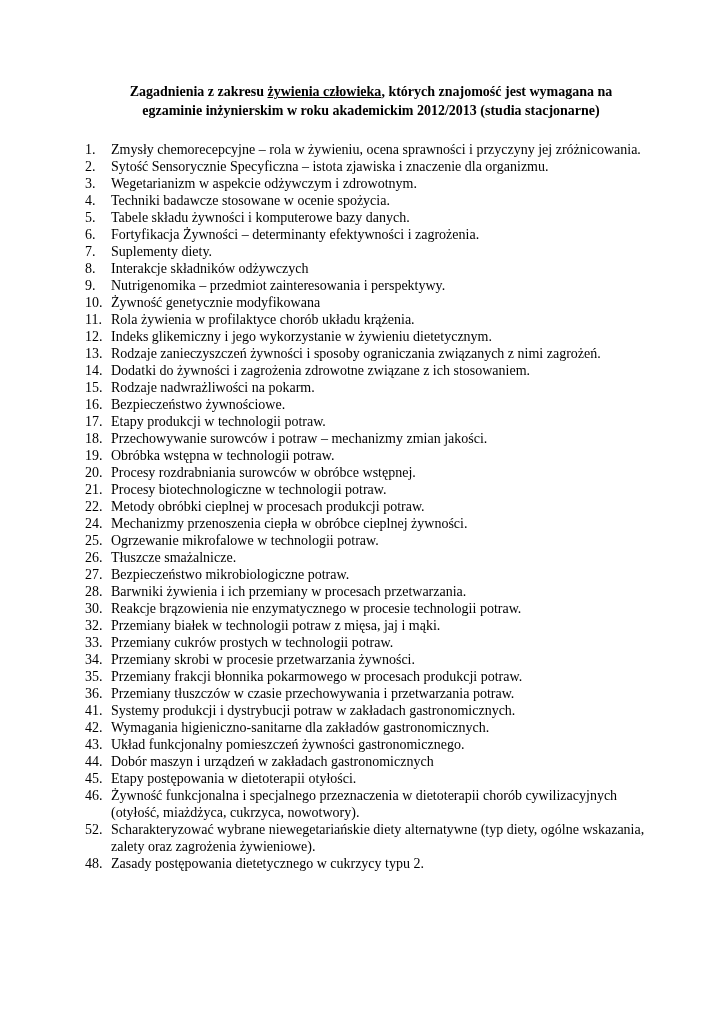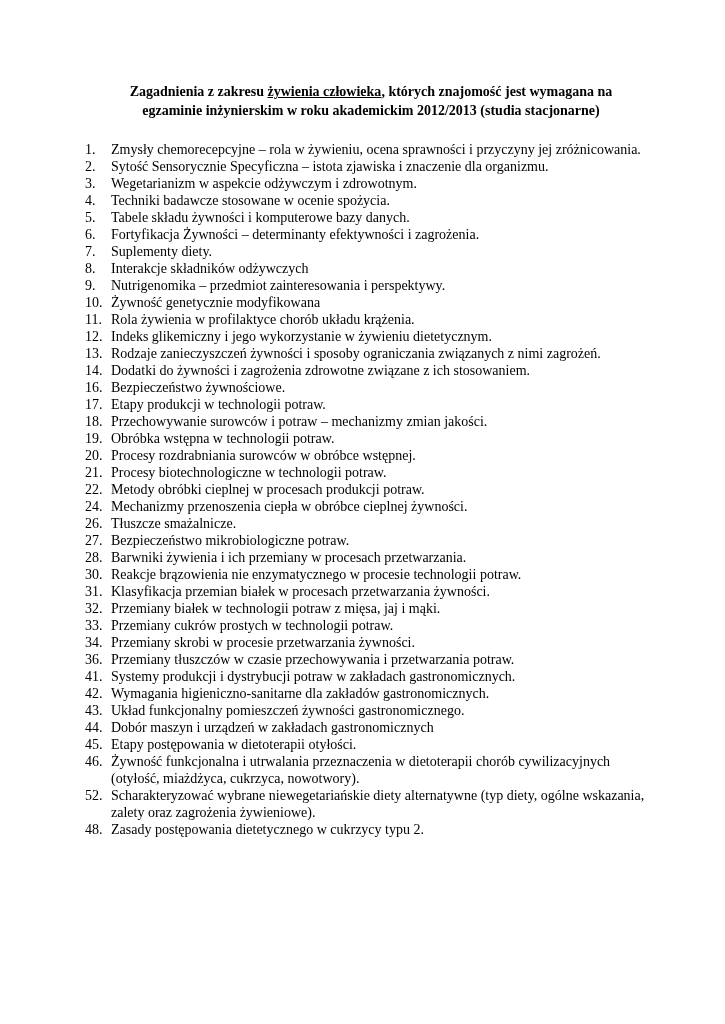--- a/index.html
+++ b/index.html
@@ -122,20 +122,24 @@
       <div class="item">
         <span class="num">13.</span>
         <span class="txt">Rodzaje zanieczyszczeń żywności i sposoby ograniczania związanych z nimi zagrożeń.</span>
       </div>
 
       <div class="item">
         <span class="num">14.</span>
         <span class="txt">Dodatki do żywności i zagrożenia zdrowotne związane z ich stosowaniem.</span>
       </div>
 
+      <div class="item">
+        <span class="num">15.</span>
+        <span class="txt">Rodzaje nadwrażliwości na pokarm.</span>
+      </div>
 
       <div class="item">
         <span class="num">16.</span>
         <span class="txt">Bezpieczeństwo żywnościowe.</span>
       </div>
 
       <div class="item">
         <span class="num">17.</span>
         <span class="txt">Etapy produkcji w technologii potraw.</span>
       </div>
@@ -164,20 +168,24 @@
         <span class="num">22.</span>
         <span class="txt">Metody obróbki cieplnej w procesach produkcji potraw.</span>
       </div>
 
 
       <div class="item">
         <span class="num">24.</span>
         <span class="txt">Mechanizmy przenoszenia ciepła w obróbce cieplnej żywności.</span>
       </div>
 
+      <div class="item">
+        <span class="num">25.</span>
+        <span class="txt">Ogrzewanie mikrofalowe w technologii potraw.</span>
+      </div>
 
       <div class="item">
         <span class="num">26.</span>
         <span class="txt">Tłuszcze smażalnicze.</span>
       </div>
 
       <div class="item">
         <span class="num">27.</span>
         <span class="txt">Bezpieczeństwo mikrobiologiczne potraw.</span>
       </div>
@@ -186,40 +194,40 @@
         <span class="num">28.</span>
         <span class="txt">Barwniki żywienia i ich przemiany w procesach przetwarzania.</span>
       </div>
 
 
       <div class="item">
         <span class="num">30.</span>
         <span class="txt">Reakcje brązowienia nie enzymatycznego w procesie technologii potraw.</span>
       </div>
 
-      <div class="item">
-        <span class="num">31.</span>
-        <span class="txt">Klasyfikacja przemian białek w procesach przetwarzania żywności.</span>
-      </div>
 
       <div class="item">
         <span class="num">32.</span>
         <span class="txt">Przemiany białek w technologii potraw z mięsa, jaj i mąki.</span>
       </div>
 
       <div class="item">
         <span class="num">33.</span>
         <span class="txt">Przemiany cukrów prostych w technologii potraw.</span>
       </div>
 
       <div class="item">
         <span class="num">34.</span>
         <span class="txt">Przemiany skrobi w procesie przetwarzania żywności.</span>
       </div>
 
+      <div class="item">
+        <span class="num">35.</span>
+        <span class="txt">Przemiany frakcji błonnika pokarmowego w procesach produkcji potraw.</span>
+      </div>
 
       <div class="item">
         <span class="num">36.</span>
         <span class="txt">Przemiany tłuszczów w czasie przechowywania i przetwarzania potraw.</span>
       </div>
 
       <div class="item">
         <span class="num">41.</span>
         <span class="txt">Systemy produkcji i dystrybucji potraw w zakładach gastronomicznych.</span>
       </div>
@@ -239,21 +247,21 @@
         <span class="txt">Dobór maszyn i urządzeń w zakładach gastronomicznych</span>
       </div>
 
       <div class="item">
         <span class="num">45.</span>
         <span class="txt">Etapy postępowania w dietoterapii otyłości.</span>
       </div>
 
       <div class="item">
         <span class="num">46.</span>
-        <span class="txt">Żywność funkcjonalna i utrwalania przeznaczenia w dietoterapii chorób cywilizacyjnych (otyłość, miażdżyca, cukrzyca, nowotwory).</span>
+        <span class="txt">Żywność funkcjonalna i specjalnego przeznaczenia w dietoterapii chorób cywilizacyjnych (otyłość, miażdżyca, cukrzyca, nowotwory).</span>
       </div>
 
       <div class="item">
         <span class="num">52.</span>
         <span class="txt">Scharakteryzować wybrane niewegetariańskie diety alternatywne (typ diety, ogólne wskazania, zalety oraz zagrożenia żywieniowe).</span>
       </div>
 
       <div class="item">
         <span class="num">48.</span>
         <span class="txt">Zasady postępowania dietetycznego w cukrzycy typu 2.</span>

